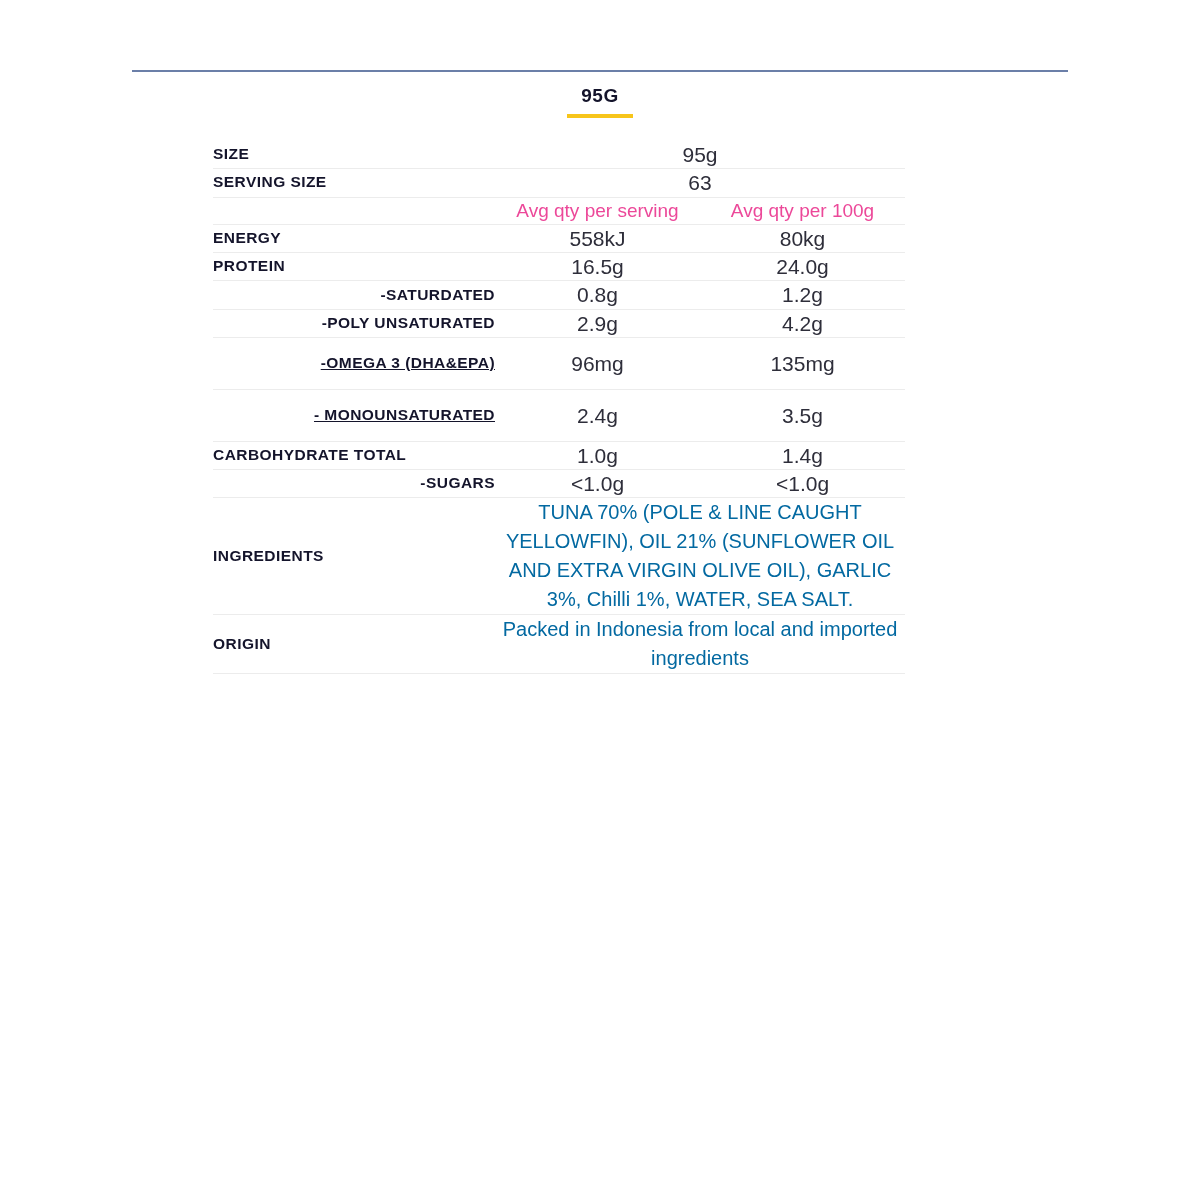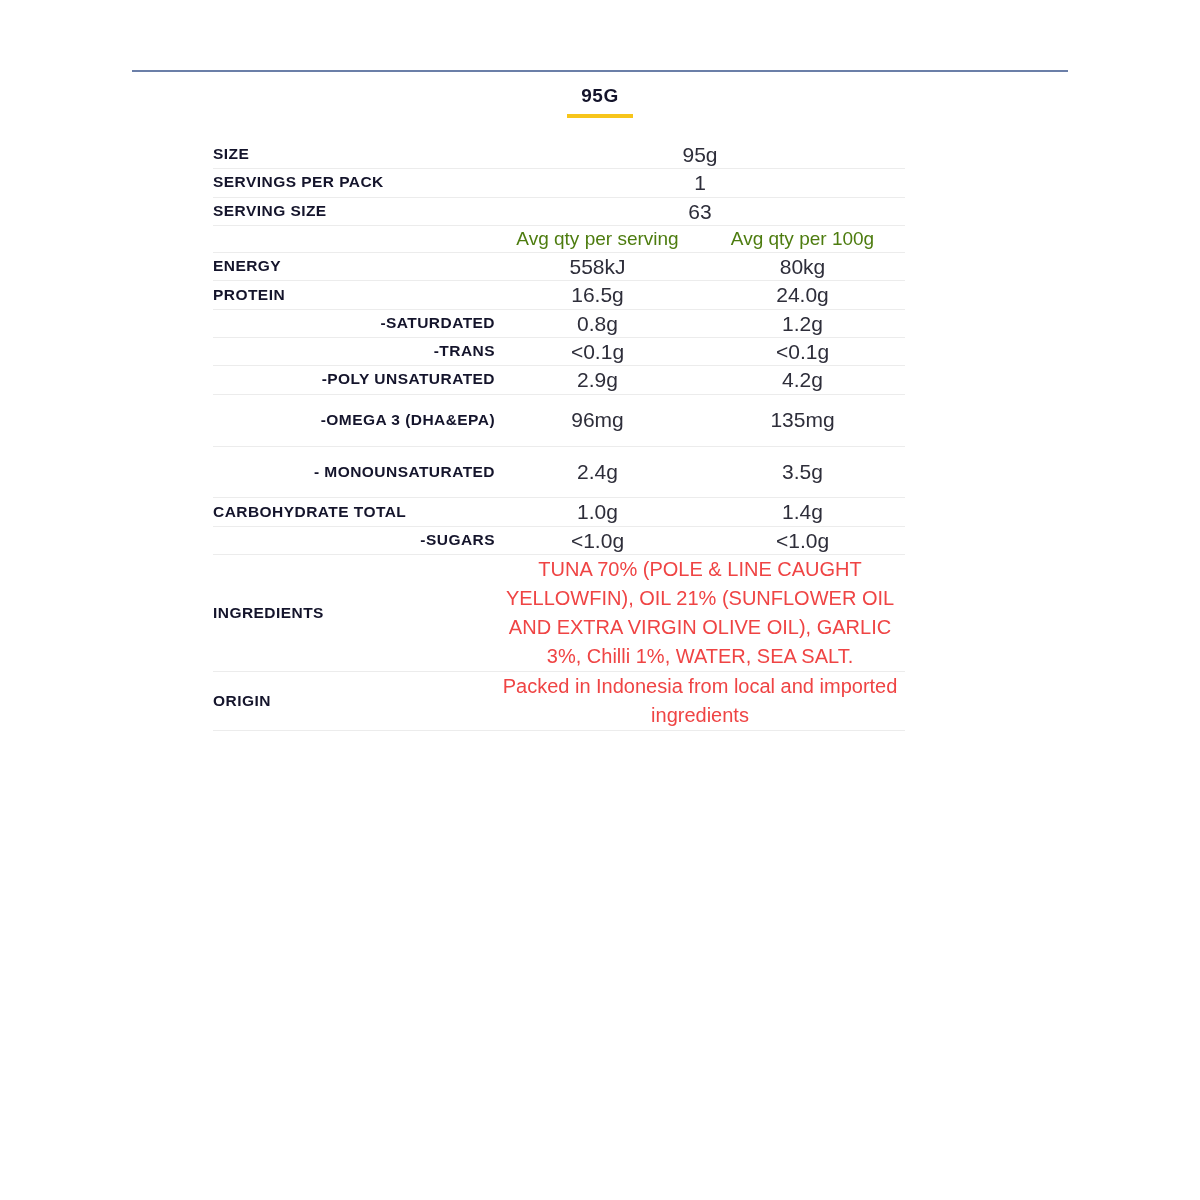--- a/index.html
+++ b/index.html
@@ -109,36 +109,36 @@
   }
 
   
   .val, .colhead, .blocktext {
     transform-origin: center;
   }
 
   .colhead {
     font-size: 19px;
     font-weight: 400;
-    color: #4d7c0f;
+    color: #ec4899;
     text-align: center;
     line-height: 1.38;
     padding: 14px 10px 16px 10px;
   }
 
   .blocktext {
     font-size: 20px;
     font-weight: 400;
-    color: #ef4444;
+    color: #0369a1;
     text-align: center;
     line-height: 1.45;
     padding: 16px 10px 18px 10px;
   }
 
-  .row-tall .lbl { padding-top: 16px; padding-bottom: 16px; }
+  .row-tall .lbl { padding-top: 16px; padding-bottom: 16px; text-decoration: underline; }
 </style>
 </head>
 <body>
 
 <div class="panel">
 
   <div class="top-rule" style="background: rgb(107, 127, 168);"></div>
 
   <div class="tab-wrap">
     <div class="tab-label">95G</div>
@@ -151,24 +151,20 @@
       <col class="c-v1">
       <col class="c-v2">
     </colgroup>
     <tbody>
 
       <tr>
         <td class="lbl">SIZE</td>
         <td class="val" colspan="2">95g</td>
       </tr>
       <tr>
-        <td class="lbl">SERVINGS PER PACK</td>
-        <td class="val" colspan="2">1</td>
-      </tr>
-      <tr>
         <td class="lbl">SERVING SIZE</td>
         <td class="val" colspan="2">63</td>
       </tr>
 
       <tr>
         <td class="lbl"></td>
         <td class="colhead">Avg qty per serving</td>
         <td class="colhead">Avg qty per 100g</td>
       </tr>
 
@@ -179,25 +175,20 @@
       </tr>
       <tr>
         <td class="lbl">PROTEIN</td>
         <td class="val">16.5g</td>
         <td class="val">24.0g</td>
       </tr>
       <tr>
         <td class="lbl indent">-SATURDATED</td>
         <td class="val">0.8g</td>
         <td class="val">1.2g</td>
-      </tr>
-      <tr>
-        <td class="lbl indent">-TRANS</td>
-        <td class="val">&lt;0.1g</td>
-        <td class="val">&lt;0.1g</td>
       </tr>
       <tr>
         <td class="lbl indent">-POLY UNSATURATED</td>
         <td class="val">2.9g</td>
         <td class="val">4.2g</td>
       </tr>
       <tr class="row-tall">
         <td class="lbl indent">-OMEGA 3 (DHA&amp;EPA)</td>
         <td class="val">96mg</td>
         <td class="val">135mg</td>

